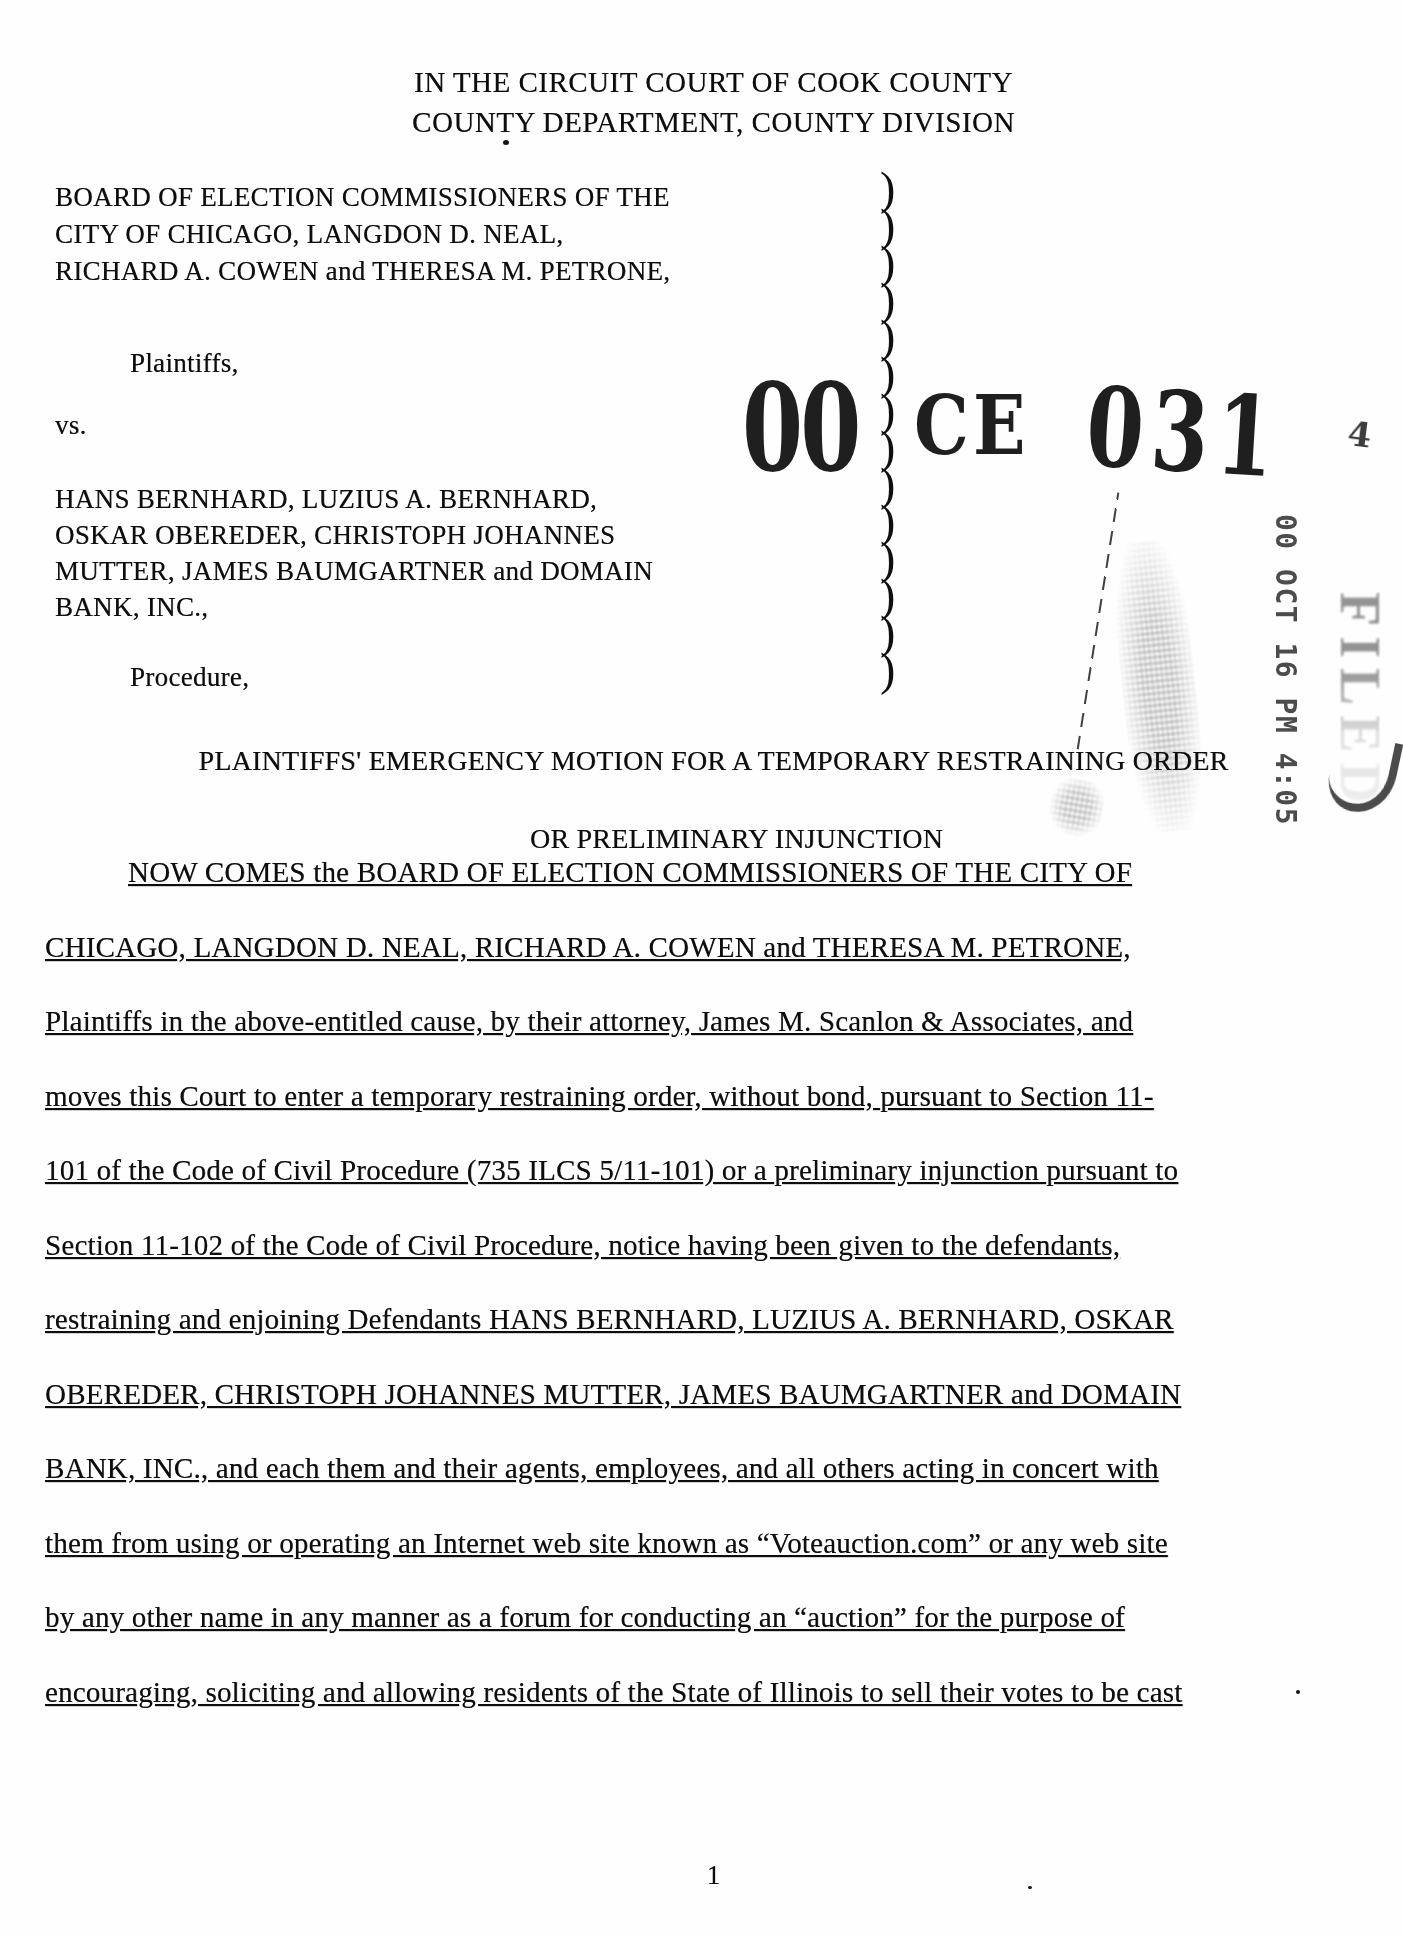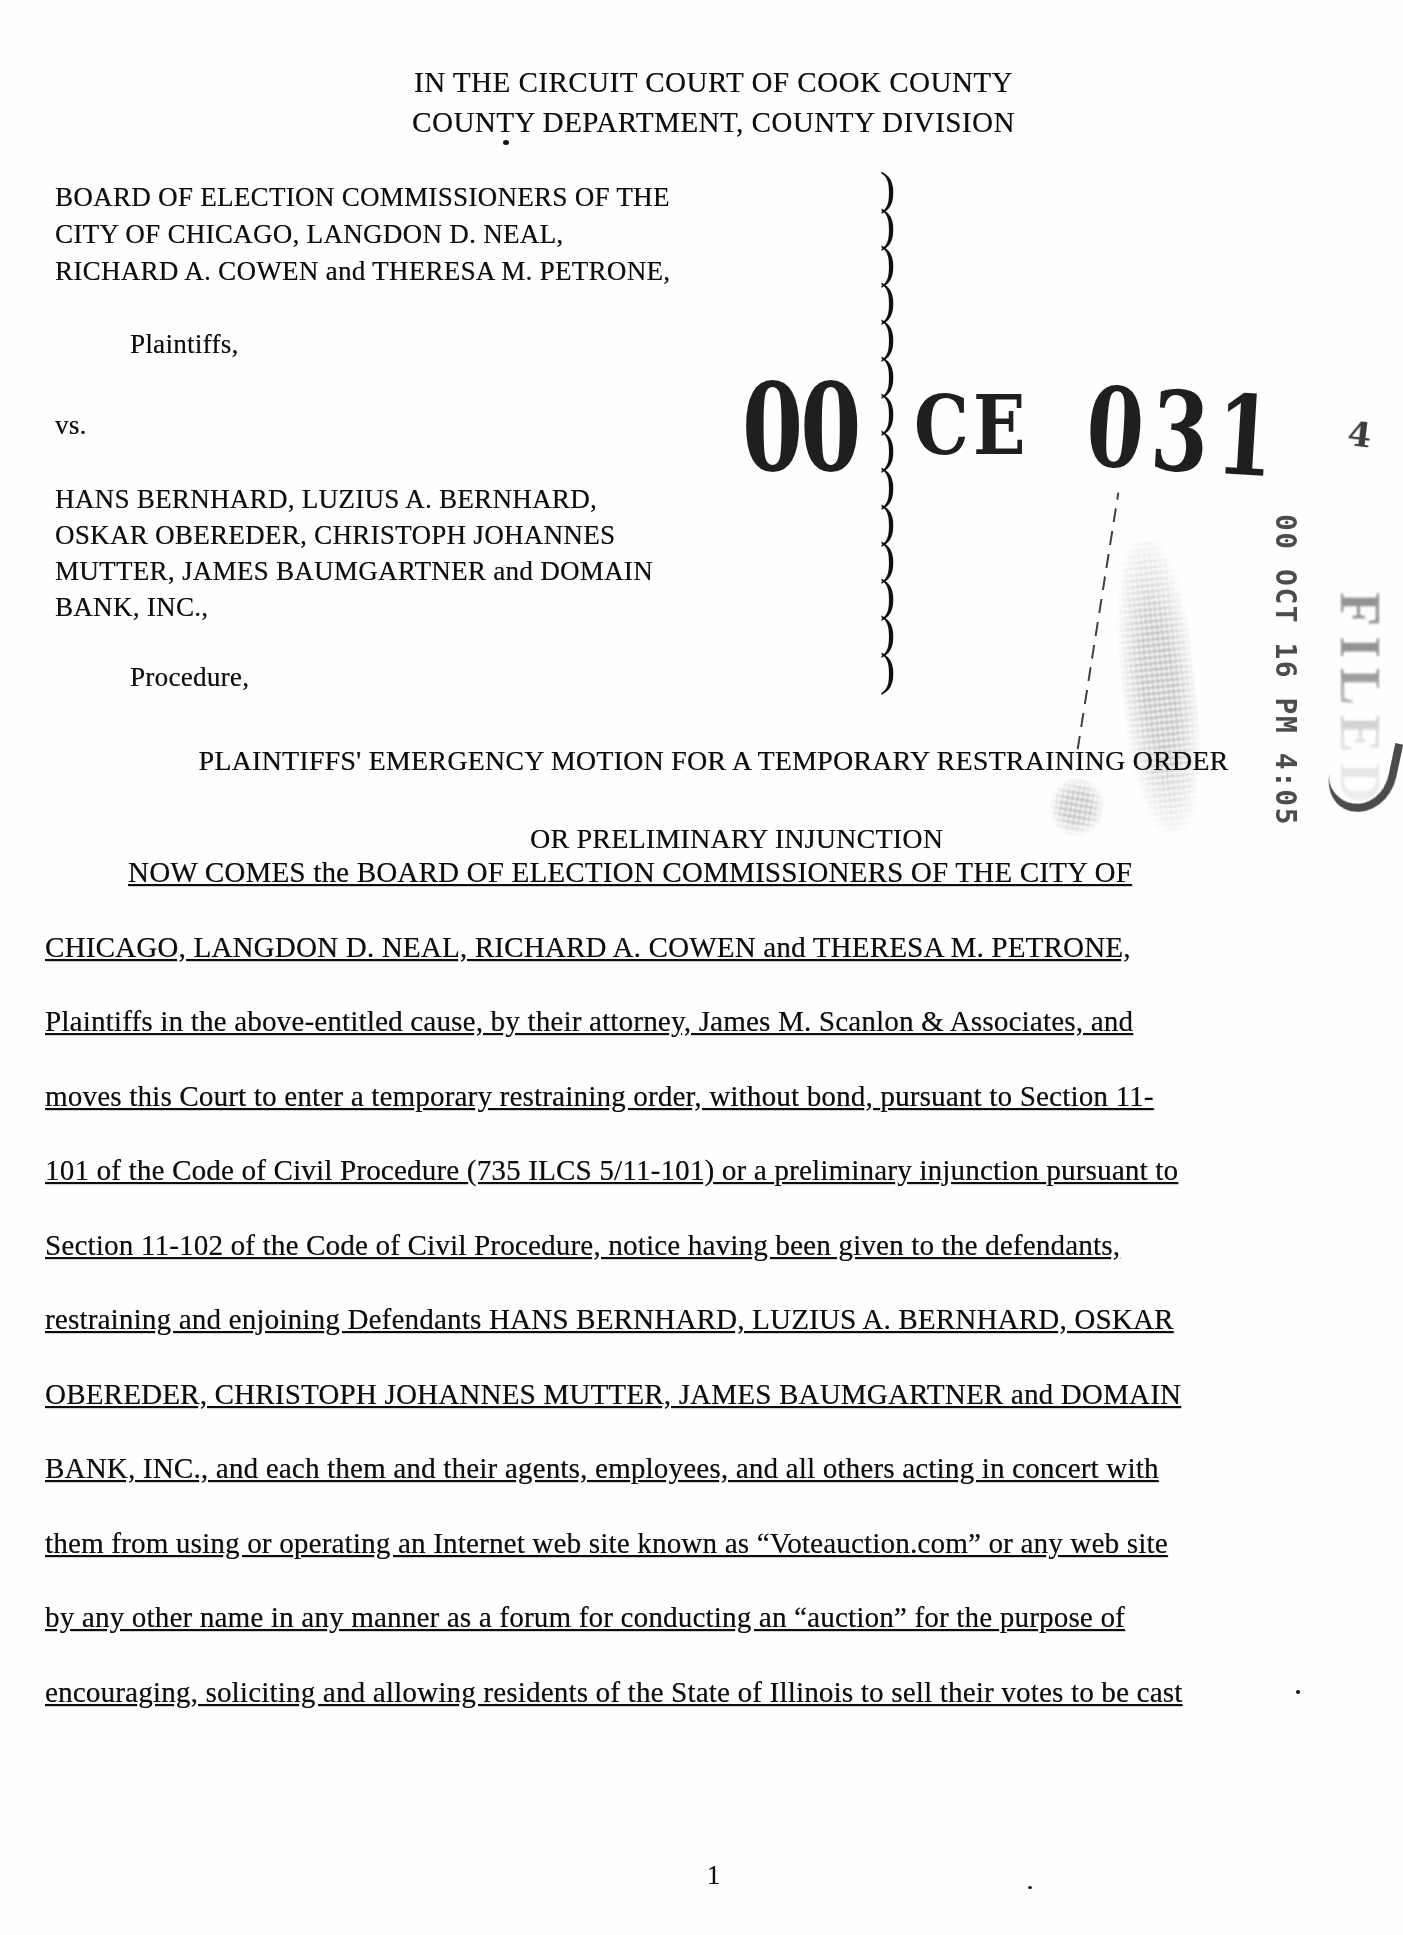--- a/index.html
+++ b/index.html
@@ -138,21 +138,21 @@
 <div class="page">
 
   <div class="court-header typ">
     <div>IN THE CIRCUIT COURT OF COOK COUNTY</div>
     <div>COUNTY DEPARTMENT, COUNTY DIVISION</div>
   </div>
 
   <div class="cap-line typ" style="top:182px">BOARD OF ELECTION COMMISSIONERS OF THE</div>
   <div class="cap-line typ" style="top:219px">CITY OF CHICAGO, LANGDON D. NEAL,</div>
   <div class="cap-line typ" style="top:256px">RICHARD A. COWEN and THERESA M. PETRONE,</div>
-  <div class="cap-line cap-indent typ" style="top:329px">Plaintiffs,</div>
+  <div class="cap-line cap-indent typ" style="top:348px">Plaintiffs,</div>
   <div class="cap-line typ" style="top:410px">vs.</div>
 
   <div class="cap-line typ" style="top:484px">HANS BERNHARD, LUZIUS A. BERNHARD,</div>
   <div class="cap-line typ" style="top:556px">MUTTER, JAMES BAUMGARTNER and DOMAIN</div>
   <div class="cap-line typ" style="top:520px">OSKAR OBEREDER, CHRISTOPH JOHANNES</div>
   <div class="cap-line typ" style="top:592px">BANK, INC.,</div>
   <div class="cap-line cap-indent typ" style="top:662px">Procedure,</div>
 
   <div class="paren-col">
     <span>)</span>

